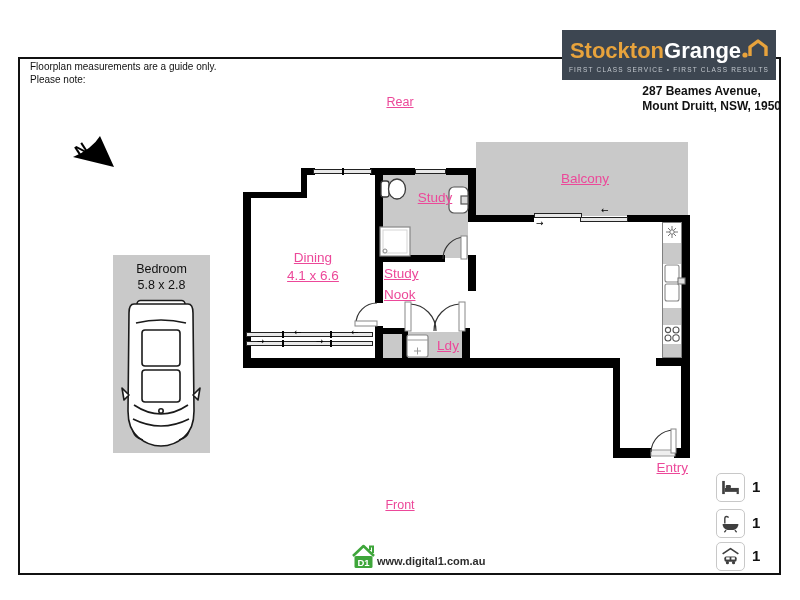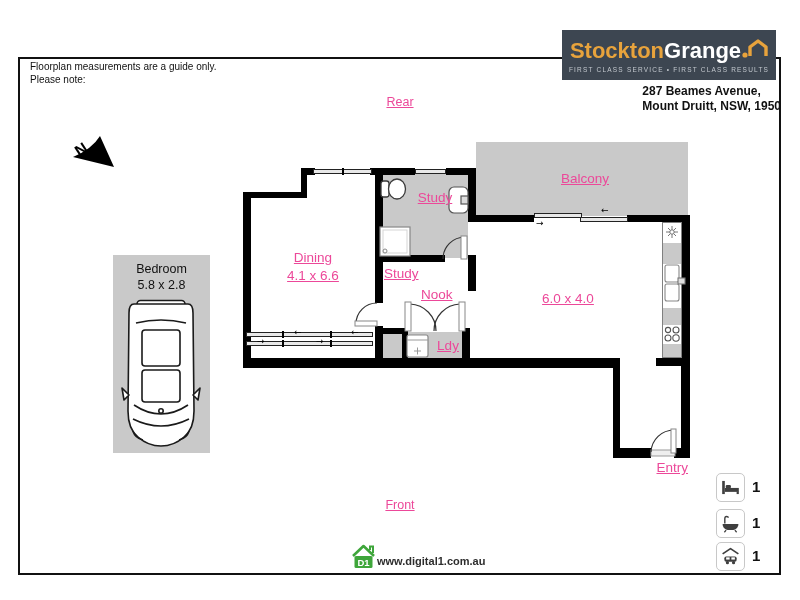--- a/index.html
+++ b/index.html
@@ -208,22 +208,21 @@
     <g>
       <rect x="407" y="335" width="21" height="22" rx="2" fill="#fff" stroke="#888" stroke-width="1.2"></rect>
       <path d="M407,340 H428 M414,351 H421 M417.5,347.5 V354.5" fill="none" stroke="#999" stroke-width="1"></path>
     </g>
   </svg>
 
   <div class="lbl" style="left:268px;top:250px;width:90px;">Dining</div>
   <div class="lbl" style="left:268px;top:268px;width:90px;">4.1 x 6.6</div>
   <div class="lbl" style="left:410px;top:190px;width:50px;">Study</div>
   <div class="lbl left" style="left:384px;top:266px;width:55px;">Study</div>
-  <div class="lbl left" style="left:384px;top:287px;width:55px;padding-left:37px;">Nook</div>
-  <div class="lbl" style="left:478px;top:291px;width:180px;">6.0 x 4.0</div>
+  <div class="lbl left" style="left:384px;top:287px;width:55px;">Nook</div>
   <div class="lbl" style="left:545px;top:171px;width:80px;">Balcony</div>
   <div class="lbl" style="left:430px;top:338px;width:36px;">Ldy</div>
   <div class="lbl" style="left:638px;top:460px;width:50px;text-align:right;">Entry</div>
 
   <div class="fbox" style="top:473px;">
     <svg width="21" height="21" viewBox="0 0 24 24">
       <g fill="#3f3f3f">
         <rect x="2.5" y="4.5" width="3" height="15"></rect>
         <rect x="6.5" y="9" width="6" height="4" rx="1.5"></rect>
         <rect x="5.5" y="12.5" width="16" height="4.5"></rect>

